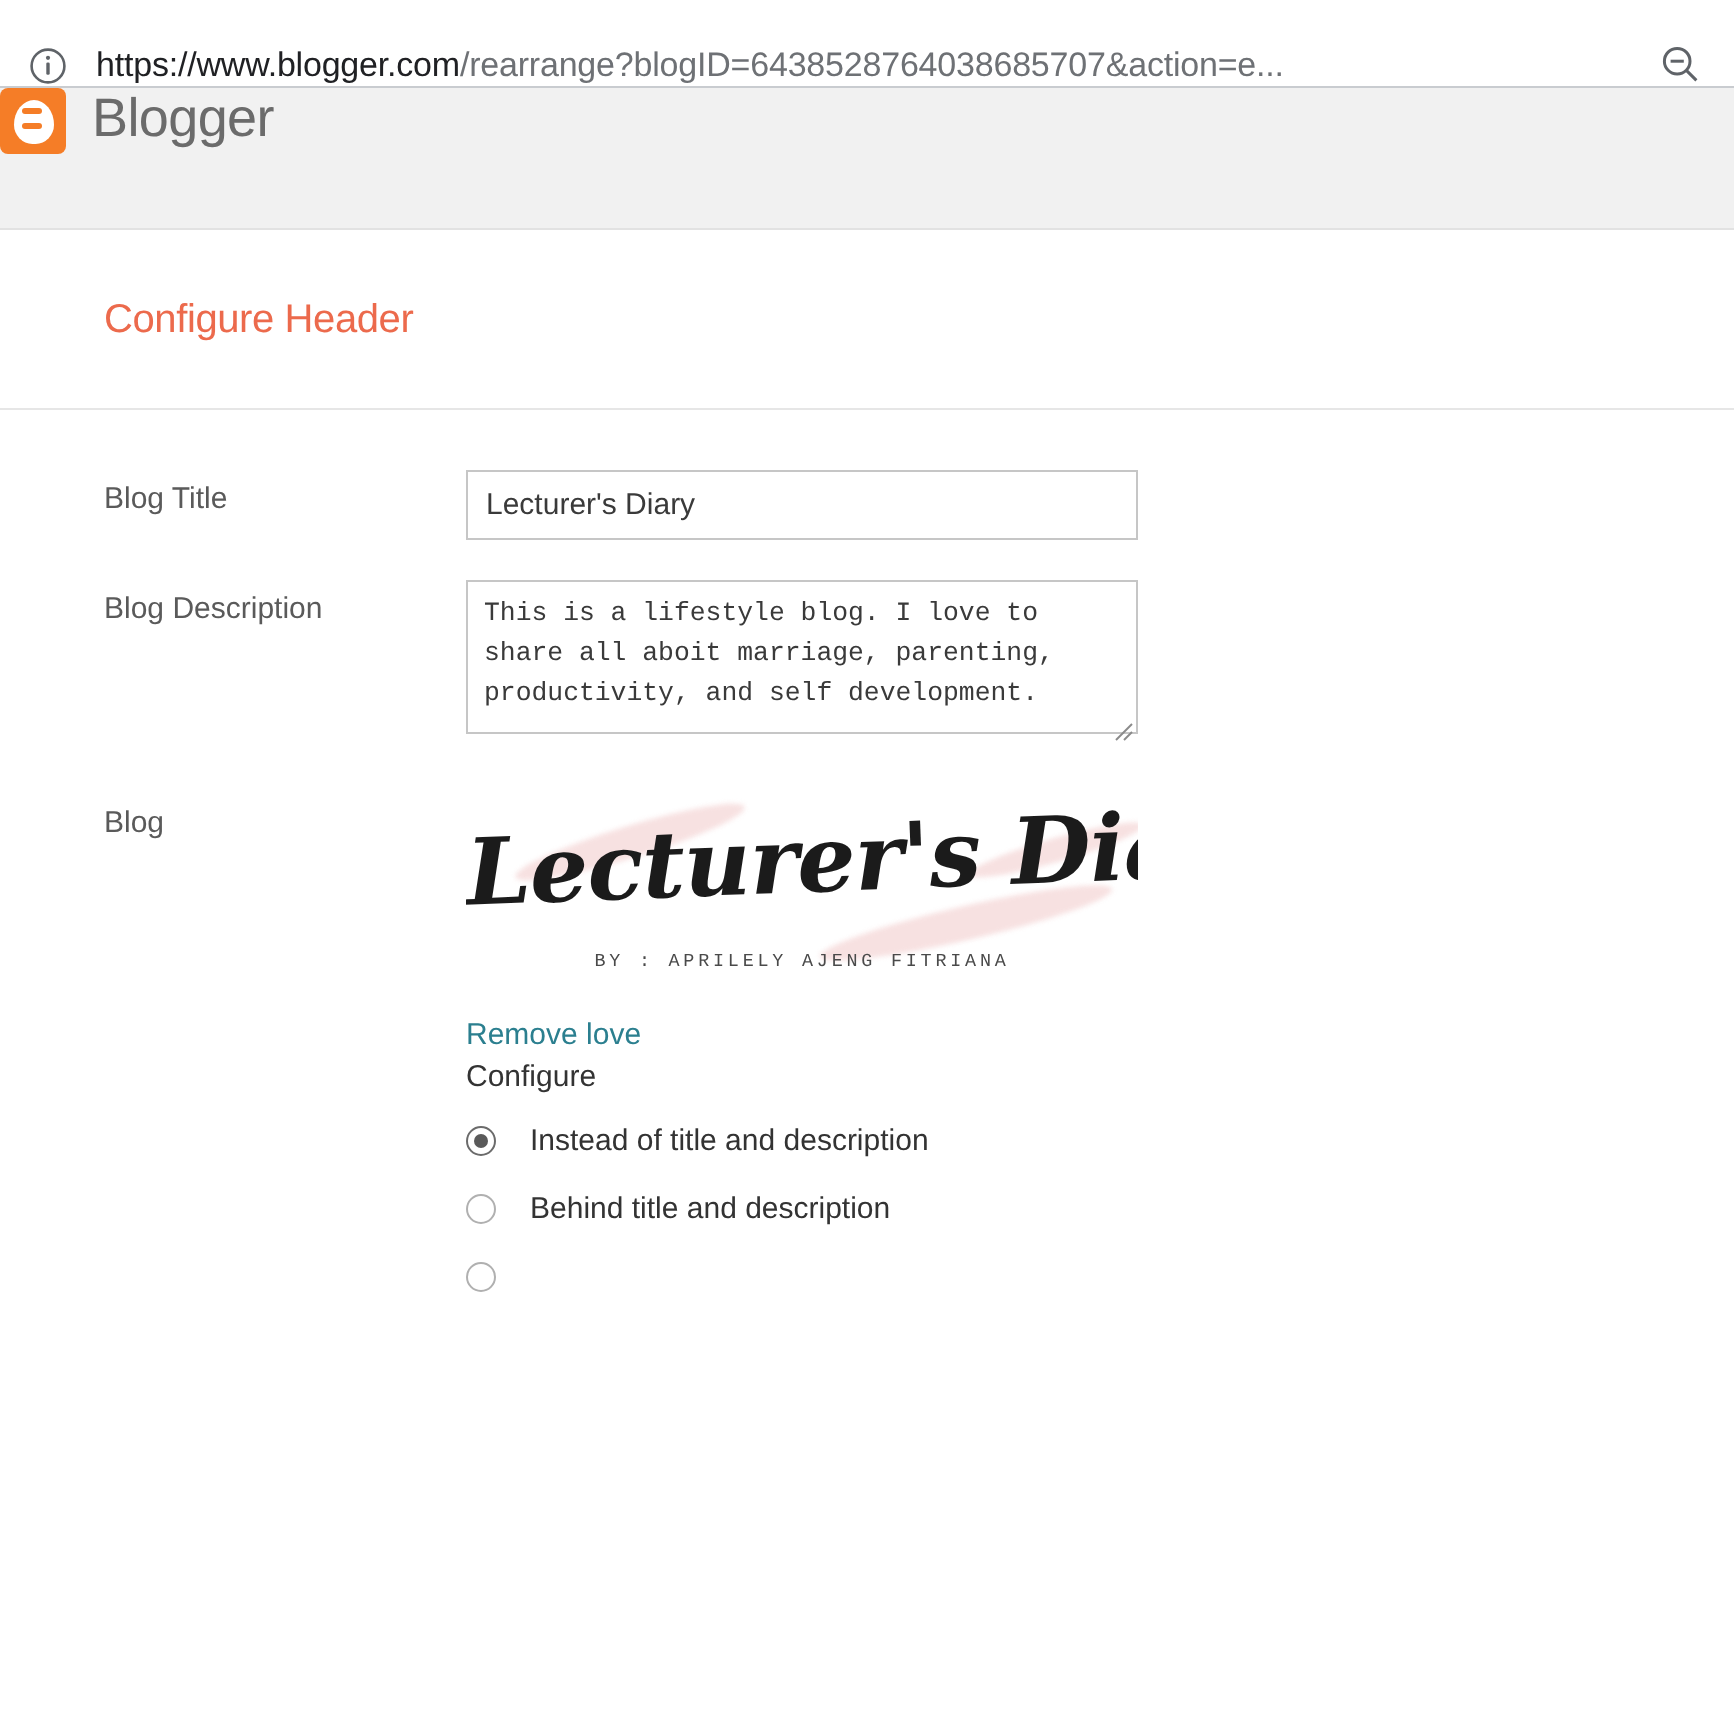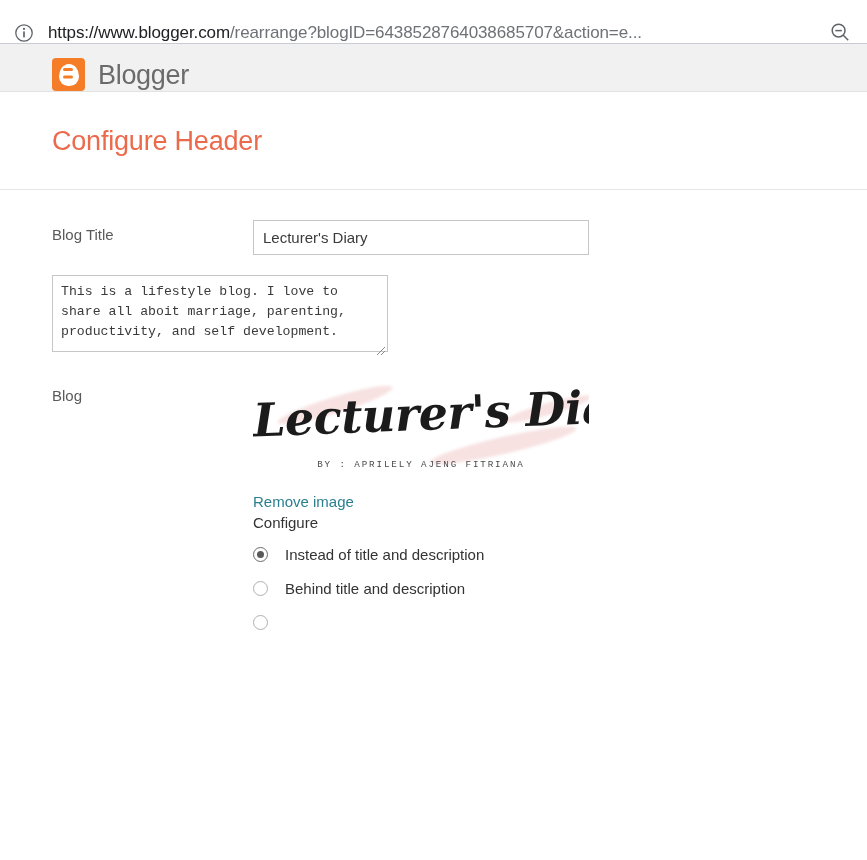--- a/index.html
+++ b/index.html
@@ -114,26 +114,25 @@
 
   
   .page {
     flex: 1 1 auto;
     background: #ffffff;
     overflow: hidden;
     position: relative;
   }
 
   .blogger-bar {
-    height: 48px;
+    height: 71px;
     background: #f1f1f1;
     border-bottom: 1px solid #e2e2e2;
     display: flex;
-    align-items: flex-end;
-    padding-left: 52px;
+    align-items: flex-start;
   }
   .bl-logo {
     width: 33px; height: 33px;
     background: #f57d27;
     border-radius: 4px;
     position: relative;
     flex: 0 0 33px;
     margin-right: 13px;
   }
   .bl-logo::before {
@@ -157,34 +156,33 @@
     font-size: 27px;
     color: #6b6b6b;
     letter-spacing: -0.3px;
   }
 
   .title-zone {
     padding: 34px 0 32px 52px;
     border-bottom: 1px solid #e6e6e6;
   }
   .page-title {
-    font-size: 27px;
+    font-size: 20px;
     color: #ec6a4c;
     font-weight: normal;
     letter-spacing: -0.2px;
   }
 
   .form {
     padding-top: 30px;
   }
   .form-row {
     display: flex;
     align-items: flex-start;
     padding-left: 52px;
-    gap: 20px;
   }
   .field-label {
     width: 181px;
     flex: 0 0 181px;
     font-size: 15px;
     color: #5a5a5a;
     padding-top: 6px;
   }
 
   .text-input {
@@ -370,20 +368,21 @@
     </div>
 
     <div class="form">
 
       <div class="form-row row-title">
         <div class="field-label">Blog Title</div>
         <input class="text-input" type="text" value="Lecturer's Diary" style="">
       </div>
 
       <div class="form-row row-desc">
+        <div class="field-label">Blog Description</div>
         <div class="ta-wrap">
           <textarea class="text-area" style="">This is a lifestyle blog. I love to share all aboit marriage, parenting, productivity, and self development.</textarea>
           <span class="ta-grip">
             <svg width="12" height="12" viewBox="0 0 12 12">
               <line x1="11" y1="3" x2="3" y2="11" stroke="#8a8a8a" stroke-width="1"></line>
               <line x1="11" y1="7" x2="7" y2="11" stroke="#8a8a8a" stroke-width="1"></line>
             </svg>
           </span>
         </div>
       </div>
@@ -394,21 +393,21 @@
         <div class="image-block">
 
           <div class="header-art">
             <div class="swash s1"></div>
             <div class="swash s2"></div>
             <div class="swash s3"></div>
             <div class="art-script">Lecturer's Diary</div>
             <div class="art-by">BY : APRILELY AJENG FITRIANA</div>
           </div>
 
-          <a class="remove-link" href="#">Remove image</a>
+          <a class="remove-link" href="#">Remove love</a>
 
           <div class="placement-label">Configure</div>
 
           <div class="radio-row checked">
             <span class="radio-mark"></span>
             <span class="radio-text">Instead of title and description</span>
           </div>
 
           <div class="radio-row">
             <span class="radio-mark"></span>

